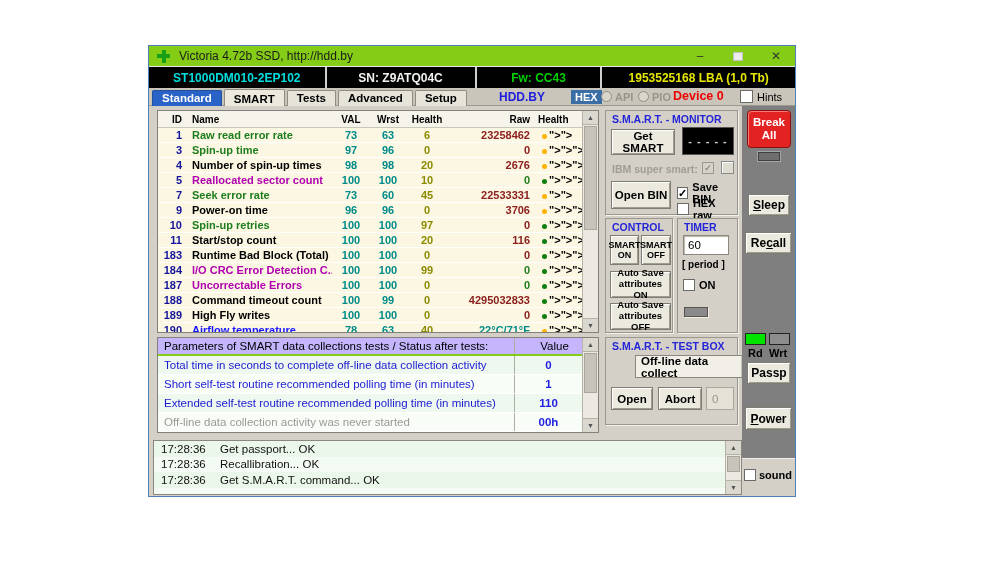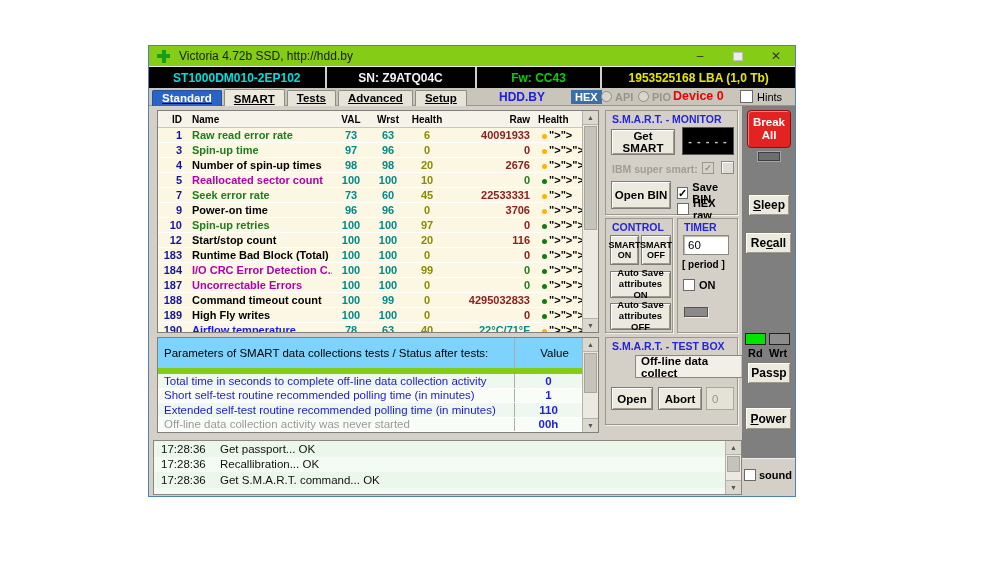--- a/index.html
+++ b/index.html
@@ -21,21 +21,21 @@
   .devbar { position:absolute; left:0; top:21px; width:100%; height:21px; background:#010101; display:flex; }
   .devcell { display:flex; align-items:center; justify-content:center; font-size:12px; font-weight:bold; border-right:2px solid #cfcfcf; }
   .devcell:last-child { border-right:none; }
   .dev-model { width:27.5%; color:#00dede; }
   .dev-sn { width:23.2%; color:#f2f2f2; }
   .dev-fw { width:19.5%; color:#00d200; }
   .dev-lba { width:29.8%; color:#e6e600; }
 
   
   .tabbar { position:absolute; left:0; top:42px; width:100%; height:18px; background:#c9c5bb; border-bottom:1px solid #9a978c; }
-  .tabs { position:absolute; left:3px; top:1px; display:flex; align-items:flex-end; height:17px;text-decoration:underline; }
+  .tabs { position:absolute; left:3px; top:1px; display:flex; align-items:flex-end; height:17px; }
   .tab { font-size:11.5px; font-weight:bold; color:#000; background:#e6e3d8; border:1px solid #8f8d82; border-bottom:none; padding:1px 9px 2px 9px; margin-right:2px; border-radius:2px 2px 0 0; }
   .tab.hilite { background:#2a63c8; color:#ffffff; border-color:#24509c; }
   .tab.active { background:#ece9dd; padding-top:3px; position:relative; top:1px; }
   .site-label { position:absolute; left:350px; top:2px; font-size:12px; font-weight:bold; color:#2020dd; }
   .hex-badge { position:absolute; left:422px; top:2px; font-size:11px; font-weight:bold; color:#fff; background:#3a6ea5; padding:1px 4px; }
   .radio { position:absolute; width:11px; height:11px; border-radius:50%; border:1px solid #8f8d82; background:#d9d6cc; top:3px; }
   .radio-api { left:452px; } .radio-pio { left:489px; }
   .radio-label { position:absolute; top:3px; font-size:11px; font-weight:bold; color:#97948a; }
   .api-lab { left:466px; } .pio-lab { left:503px; }
   .device-label { position:absolute; left:524px; top:1px; font-size:12.5px; font-weight:bold; color:#ee0000; }
@@ -71,21 +71,21 @@
 
   
   .sbar { position:absolute; right:0; top:0; bottom:0; width:16px; background:#ece9e2; border-left:1px solid #b5b2a8; }
   .sb-arr { position:absolute; left:0; width:15px; height:14px; display:flex; align-items:center; justify-content:center; font-size:7px; color:#555; background:#dbd8cf; }
   .sb-up { top:0; border-bottom:1px solid #b5b2a8; }
   .sb-dn { bottom:0; border-top:1px solid #b5b2a8; }
   .sb-thumb { position:absolute; left:1px; width:13px; background:#c6c3ba; border:1px solid #a9a69c; }
 
   
   .params { position:absolute; left:8px; top:231px; width:442px; height:96px; border:1px solid #82807a; background:#eef8ee; display:flex; flex-direction:column; overflow:hidden; }
-  .phead { display:flex; height:36px; background:#7dd3fc; border-bottom:6px solid #84cc16; font-size:11.5px; color:#000; align-items:center; }
+  .phead { display:flex; height:18px; background:#c4b5fd; border-bottom:2px solid #84cc16; font-size:11.5px; color:#000; align-items:center; }
   .phead-label { width:356px; padding-left:6px; }
   .phead-value { flex:1; text-align:center; border-left:1px solid #b0ada2; height:100%; display:flex; align-items:center; justify-content:center; margin-right:4px; }
   .prows { flex:1; display:flex; flex-direction:column; }
   .prow { flex:1; display:flex; align-items:center; font-size:11.5px; border-bottom:1px solid #ffffff; }
   .prow:nth-child(even) { background:#f8fdf8; }
   .prow-label { width:356px; padding-left:6px; color:#1a1ad2; white-space:nowrap; overflow:hidden; }
   .prow-value { flex:1; text-align:center; color:#2020e0; border-left:1px solid #b0ada2; height:100%; display:flex; align-items:center; justify-content:center; margin-right:16px; font-weight:bold; }
   .prow.muted .prow-label { color:#9a9a96; }
 
   
@@ -209,21 +209,21 @@
         <span class="tc c-raw">Raw</span>
         <span class="tc c-health">Health</span>
       </div>
       <div class="tbody">
           <div class="trow">
             <span class="tc c-id">1</span>
             <span class="tc c-name nm-green">Raw read error rate</span>
             <span class="tc c-val">73</span>
             <span class="tc c-wrst">63</span>
             <span class="tc c-tresh">6</span>
-            <span class="tc c-raw raw-darkred">40091933</span>
+            <span class="tc c-raw raw-darkred">23258462</span>
             <span class="tc c-health"><i class="dot dot-orange"></i>"&gt;"&gt;</span>
           </div>
           <div class="trow">
             <span class="tc c-id">3</span>
             <span class="tc c-name nm-green">Spin-up time</span>
             <span class="tc c-val">97</span>
             <span class="tc c-wrst">96</span>
             <span class="tc c-tresh">0</span>
             <span class="tc c-raw raw-darkred">0</span>
             <span class="tc c-health"><i class="dot dot-orange"></i>"&gt;"&gt;"&gt;</span>
@@ -267,21 +267,21 @@
           <div class="trow">
             <span class="tc c-id">10</span>
             <span class="tc c-name nm-green">Spin-up retries</span>
             <span class="tc c-val">100</span>
             <span class="tc c-wrst">100</span>
             <span class="tc c-tresh">97</span>
             <span class="tc c-raw raw-darkred">0</span>
             <span class="tc c-health"><i class="dot dot-green"></i>"&gt;"&gt;"&gt;"&gt;</span>
           </div>
           <div class="trow">
-            <span class="tc c-id">12</span>
+            <span class="tc c-id">11</span>
             <span class="tc c-name nm-black">Start/stop count</span>
             <span class="tc c-val">100</span>
             <span class="tc c-wrst">100</span>
             <span class="tc c-tresh">20</span>
             <span class="tc c-raw raw-darkred">116</span>
             <span class="tc c-health"><i class="dot dot-green"></i>"&gt;"&gt;"&gt;"&gt;</span>
           </div>
           <div class="trow">
             <span class="tc c-id">183</span>
             <span class="tc c-name nm-black">Runtime Bad Block (Total)</span>

